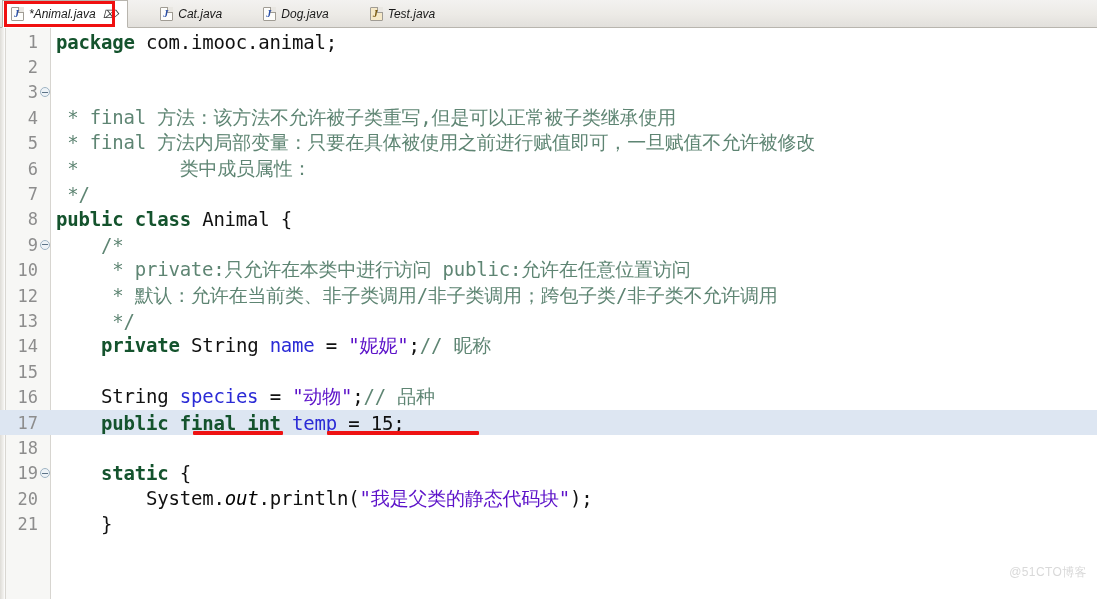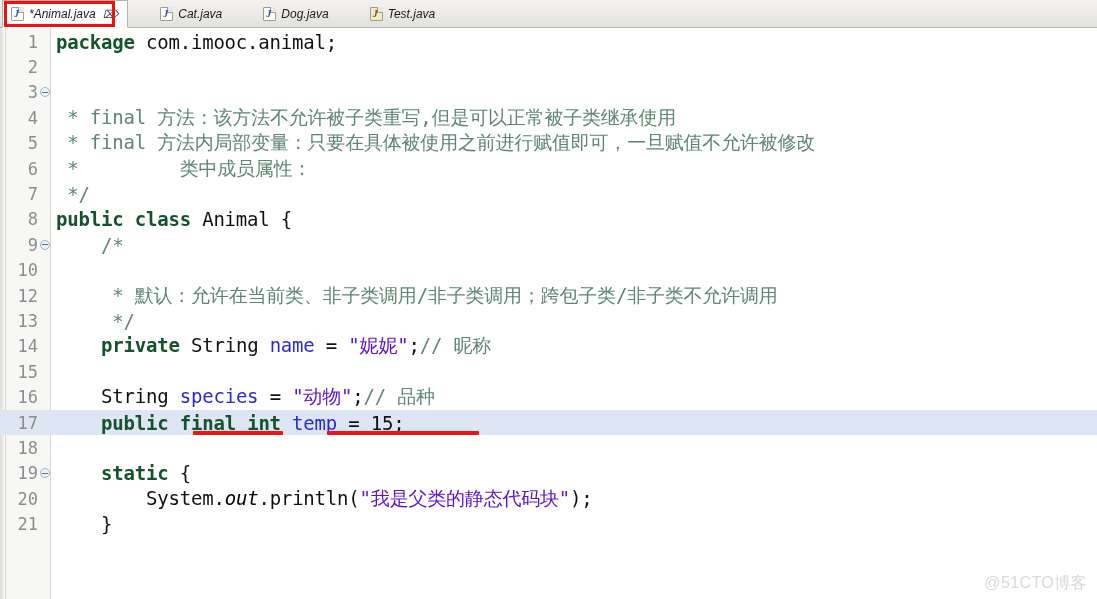--- a/index.html
+++ b/index.html
@@ -192,23 +192,23 @@
     height: 4px;
     background: #ee1212;
     border-radius: 1px;
     z-index: 4;
   }
 
   
   .watermark {
     position: absolute;
     right: 10px;
-    bottom: 5px;
+    bottom: 18px;
     font-family: "Liberation Sans", sans-serif;
-    font-size: 16px;
+    font-size: 12px;
     color: #d9d9d9;
     letter-spacing: 0.4px;
     z-index: 6;
   }
 </style>
 </head>
 <body>
 
 <div id="app">
 
@@ -250,21 +250,21 @@
     <div class="lines" id="lines">
         <div class="line"><div class="lineno">1</div><div class="code"><span class="kw">package</span><span class="pl"> </span><span class="pl">com</span><span class="pl">.</span><span class="pl">imooc</span><span class="pl">.</span><span class="pl">animal</span><span class="pl">;</span></div></div>
         <div class="line"><div class="lineno">2</div><div class="code"></div></div>
         <div class="line"><div class="lineno">3<span class="fold"></span></div></div>
         <div class="line"><div class="lineno">4</div><div class="code"><span class="cm"> * final 方法：该方法不允许被子类重写,但是可以正常被子类继承使用</span></div></div>
         <div class="line"><div class="lineno">5</div><div class="code"><span class="cm"> * final 方法内局部变量：只要在具体被使用之前进行赋值即可，一旦赋值不允许被修改</span></div></div>
         <div class="line"><div class="lineno">6</div><div class="code"><span class="cm"> *         类中成员属性：</span></div></div>
         <div class="line"><div class="lineno">7</div><div class="code"><span class="cm"> */</span></div></div>
         <div class="line"><div class="lineno">8</div><div class="code"><span class="kw">public</span><span class="pl"> </span><span class="kw">class</span><span class="pl"> </span><span class="pl">Animal</span><span class="pl"> </span><span class="pl">{</span></div></div>
         <div class="line"><div class="lineno">9<span class="fold"></span></div><div class="code"><span class="cm">    /*</span></div></div>
-        <div class="line"><div class="lineno">10</div></div>
+        <div class="line"><div class="lineno">10</div><div class="code"><span class="cm">     * private:只允许在本类中进行访问 public:允许在任意位置访问</span></div></div>
         <div class="line"><div class="lineno">12</div><div class="code"><span class="cm">     * 默认：允许在当前类、非子类调用/非子类调用；跨包子类/非子类不允许调用</span></div></div>
         <div class="line"><div class="lineno">13</div><div class="code"><span class="cm">     */</span></div></div>
         <div class="line"><div class="lineno">14</div><div class="code"><span class="pl"> </span><span class="pl"> </span><span class="pl"> </span><span class="pl"> </span><span class="kw">private</span><span class="pl"> </span><span class="pl">String</span><span class="pl"> </span><span class="fld">name</span><span class="pl"> </span><span class="pl">=</span><span class="pl"> </span><span class="str">"妮妮"</span><span class="pl">;</span><span class="cm">// 昵称</span></div></div>
         <div class="line"><div class="lineno">15</div></div>
         <div class="line"><div class="lineno">16</div><div class="code"><span class="pl"> </span><span class="pl"> </span><span class="pl"> </span><span class="pl"> </span><span class="pl">String</span><span class="pl"> </span><span class="fld">species</span><span class="pl"> </span><span class="pl">=</span><span class="pl"> </span><span class="str">"动物"</span><span class="pl">;</span><span class="cm">// 品种</span></div></div>
         <div class="line hl"><div class="lineno">17</div><div class="code"><span class="pl"> </span><span class="pl"> </span><span class="pl"> </span><span class="pl"> </span><span class="kw">public</span><span class="pl"> </span><span class="kw">final</span><span class="pl"> </span><span class="kw">int</span><span class="pl"> </span><span class="fld">temp</span><span class="pl"> </span><span class="pl">=</span><span class="pl"> </span><span class="pl">1</span><span class="pl">5</span><span class="pl">;</span></div><div class="uline" style="left: 193px; width: 90px; bottom: 0px;"></div><div class="uline" style="left: 327px; width: 152px; bottom: 0px;"></div></div>
         <div class="line"><div class="lineno">18</div><div class="code"></div></div>
         <div class="line"><div class="lineno">19<span class="fold"></span></div><div class="code"><span class="pl"> </span><span class="pl"> </span><span class="pl"> </span><span class="pl"> </span><span class="kw">static</span><span class="pl"> </span><span class="pl">{</span></div></div>
         <div class="line"><div class="lineno">20</div><div class="code"><span class="pl"> </span><span class="pl"> </span><span class="pl"> </span><span class="pl"> </span><span class="pl"> </span><span class="pl"> </span><span class="pl"> </span><span class="pl"> </span><span class="pl">System</span><span class="pl">.</span><span class="fldi">out</span><span class="pl">.</span><span class="pl">println</span><span class="pl">(</span><span class="str">"我是父类的静态代码块"</span><span class="pl">)</span><span class="pl">;</span></div></div>
         <div class="line"><div class="lineno">21</div><div class="code"><span class="pl"> </span><span class="pl"> </span><span class="pl"> </span><span class="pl"> </span><span class="pl">}</span></div></div>

